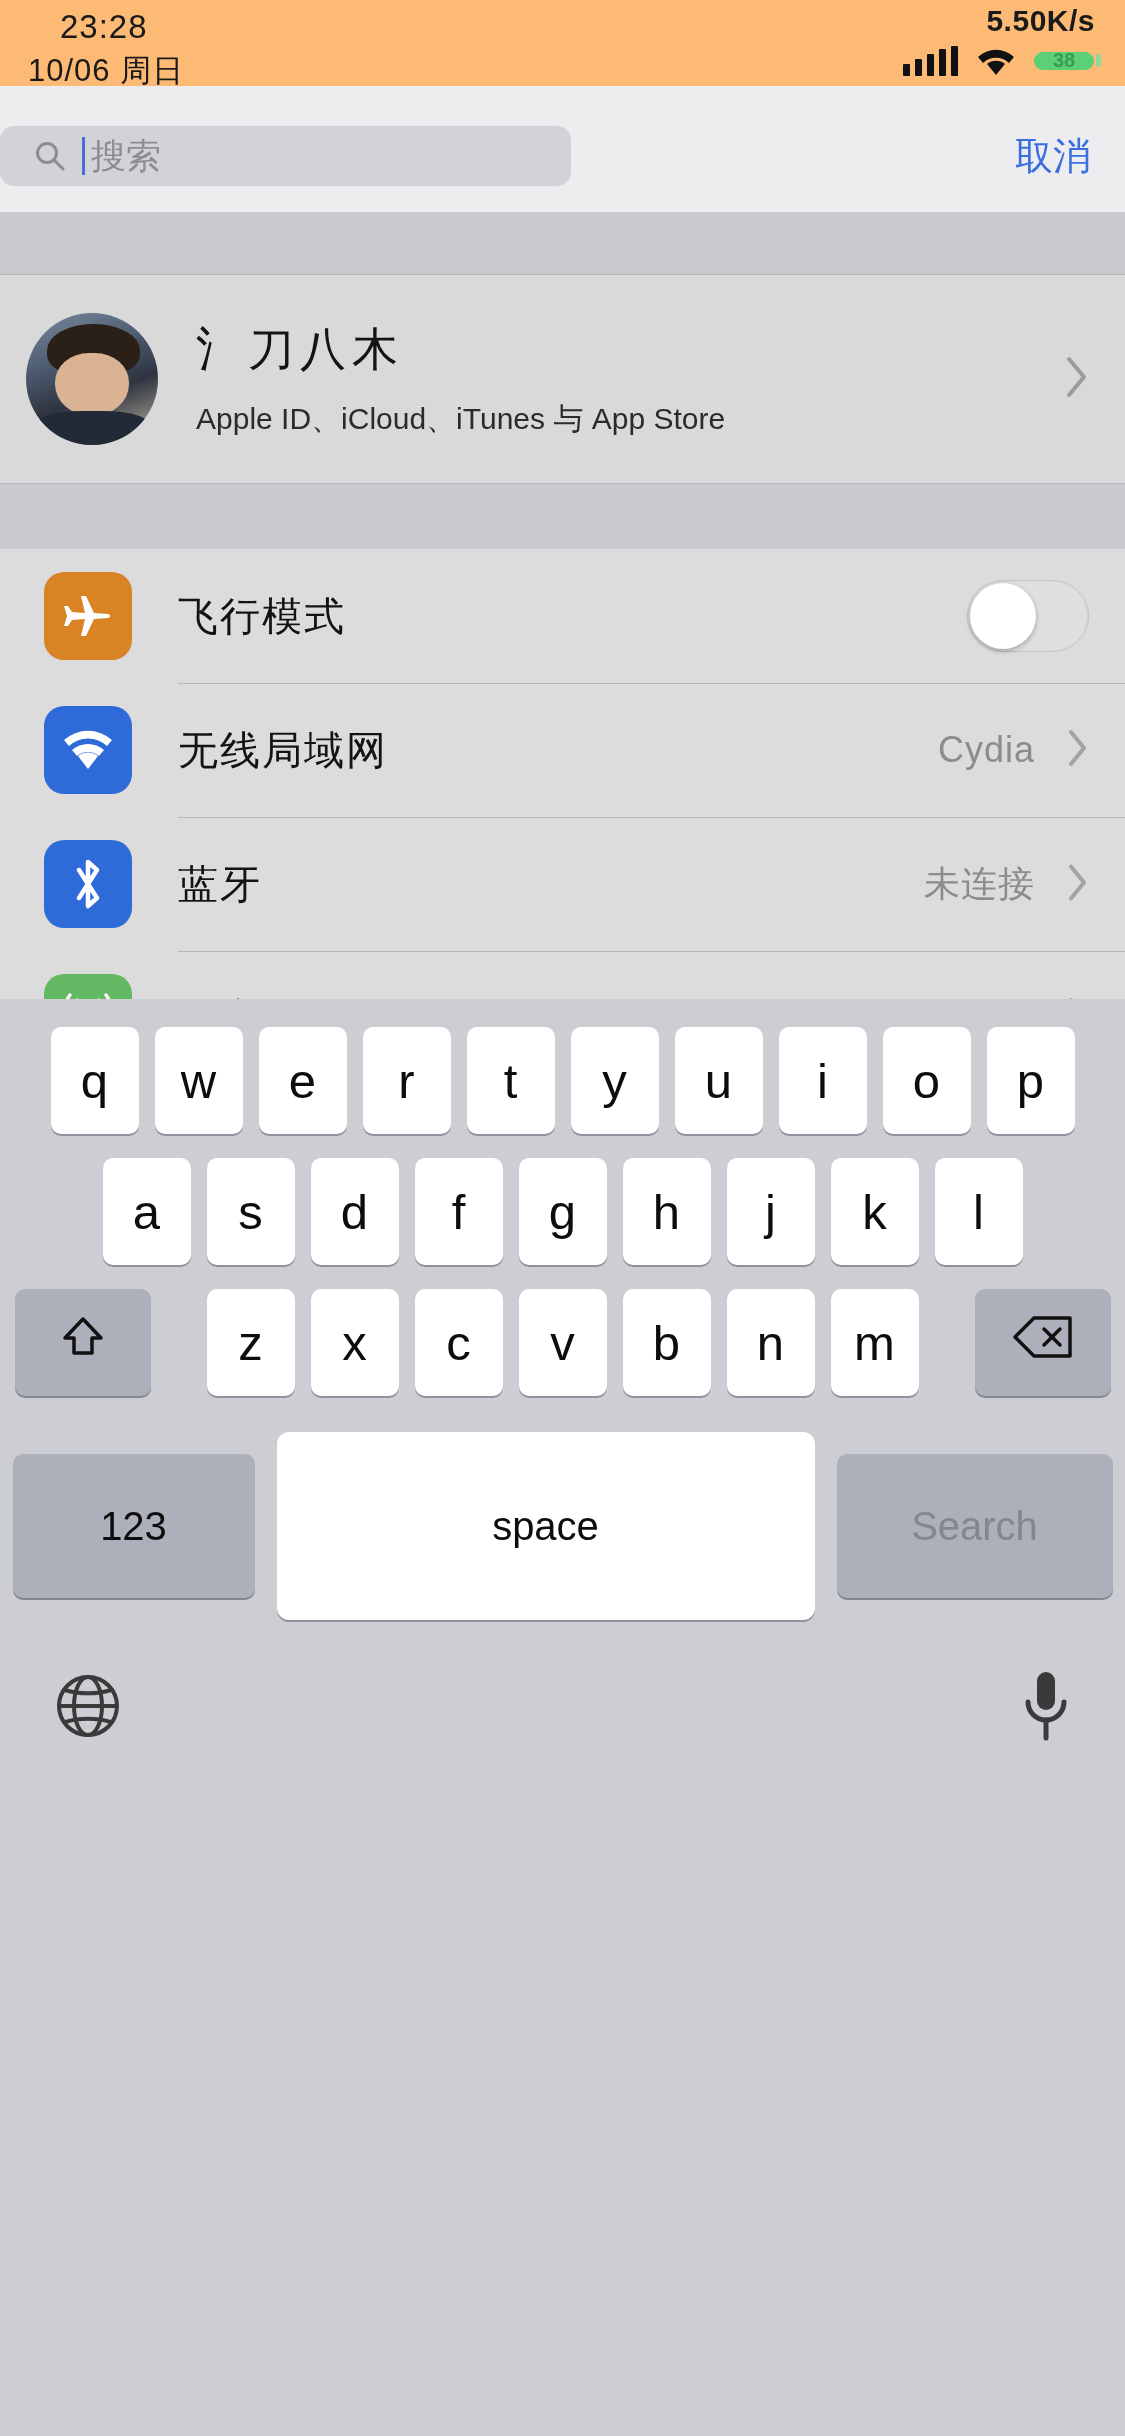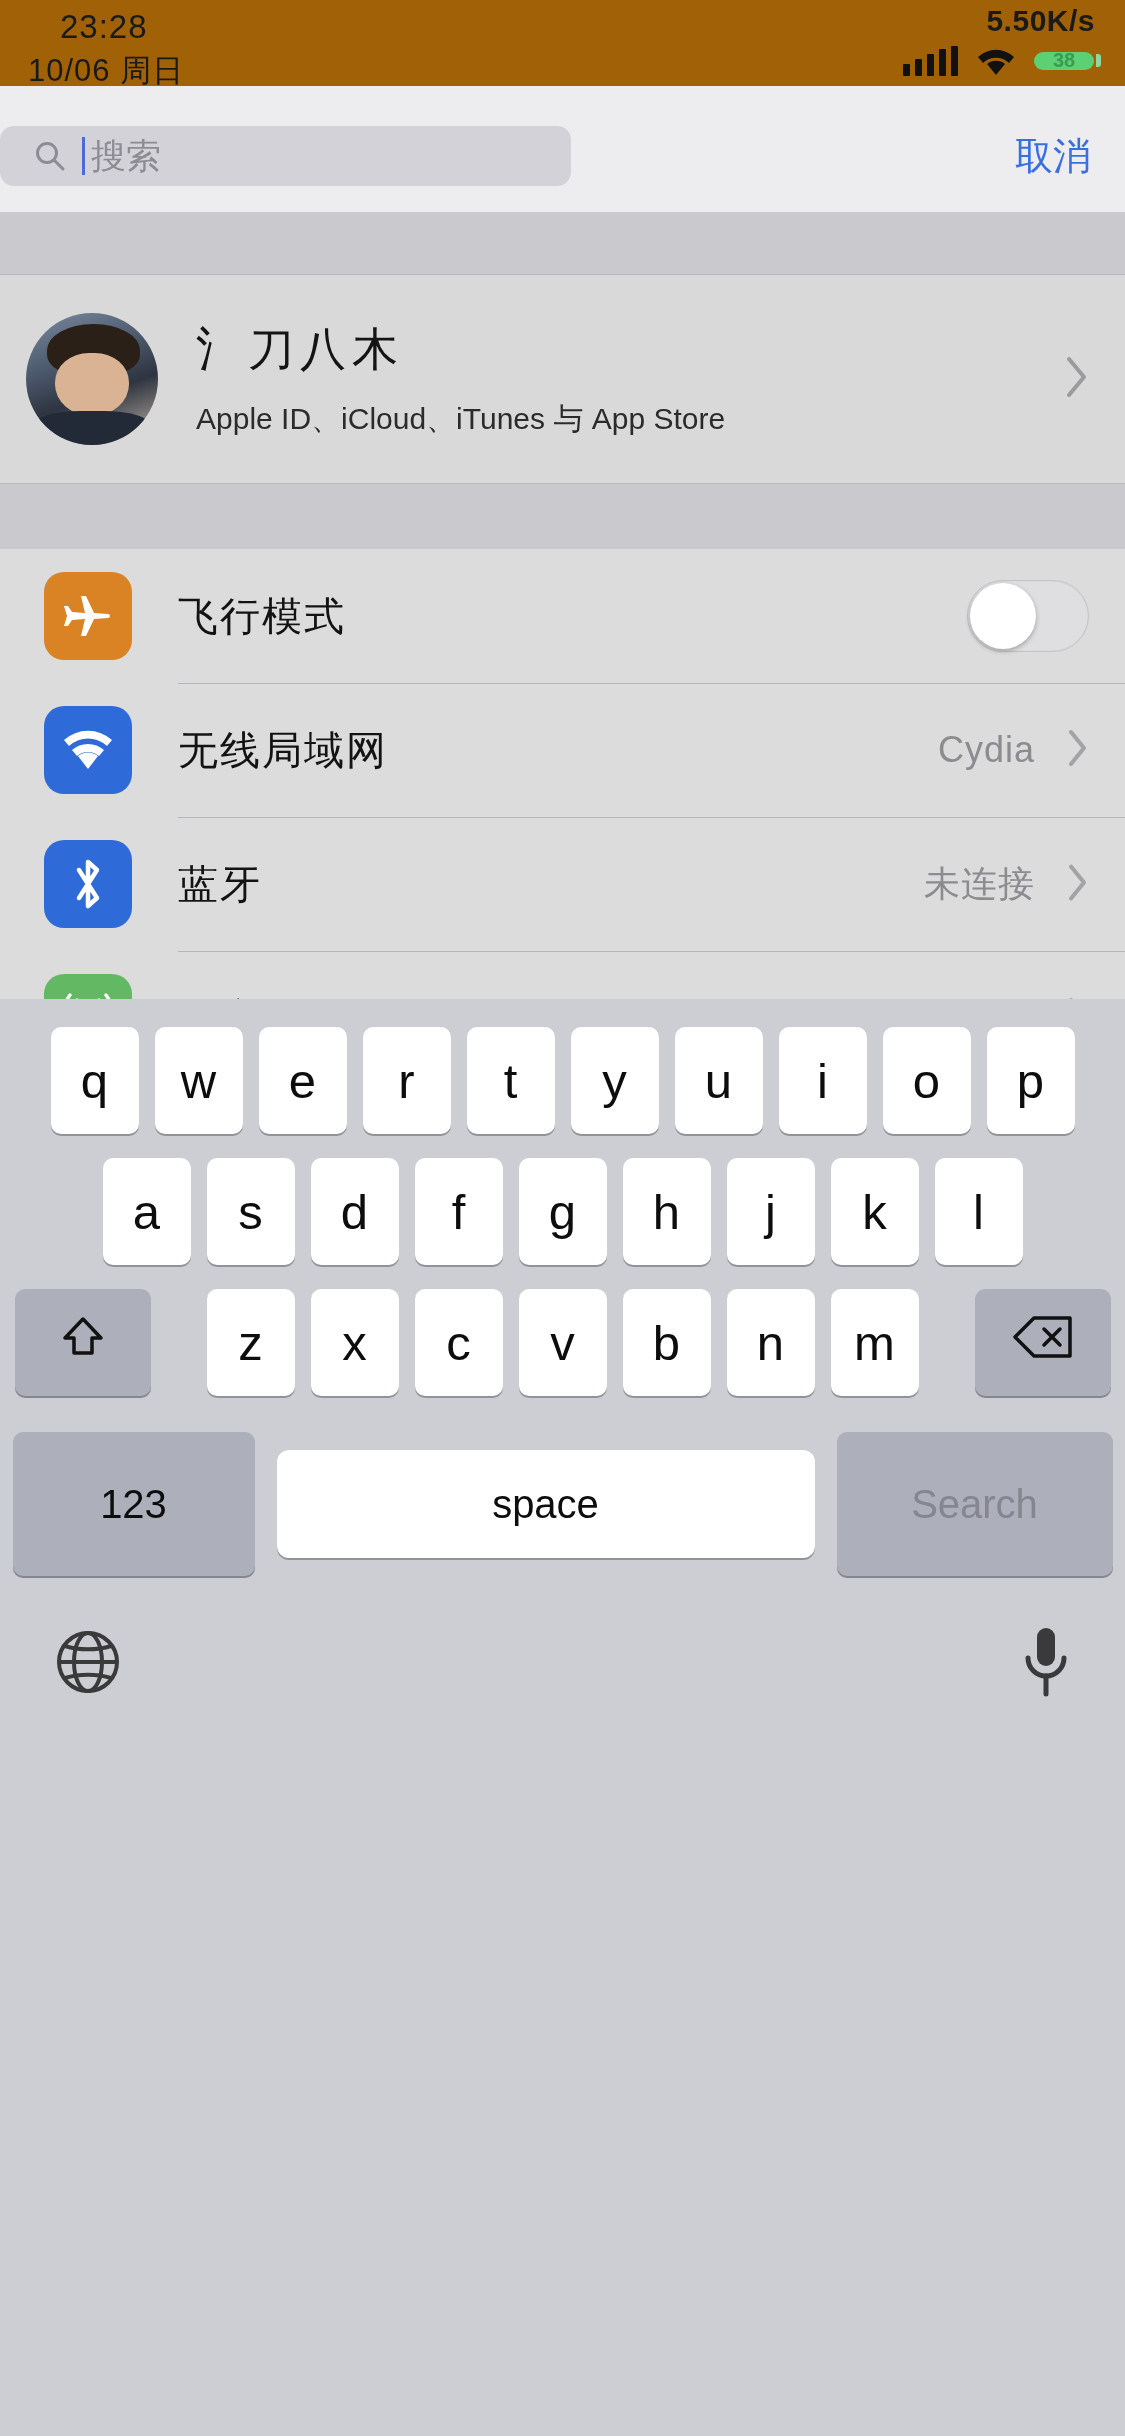--- a/index.html
+++ b/index.html
@@ -7,21 +7,21 @@
   body {
     font-family:"Liberation Sans", sans-serif;
     background:#edecef;
     overflow:hidden;
     position:relative;
   }
 
   
   .statusbar{
     position:absolute; top:0; left:0; width:1125px; height:86px;
-    background:#a16207;
+    background:#fdba74;
   }
   .sb-time{
     position:absolute; left:60px; top:8px;
     font-size:33px; color:#1a1a1a; letter-spacing:1px;
   }
   .sb-date{
     position:absolute; left:28px; top:50px;
     font-size:31px; color:#1a1a1a; letter-spacing:1px;
   }
   .sb-speed{
@@ -178,21 +178,21 @@
     display:flex; justify-content:center; align-items:center; gap:22px;
     margin-top:36px;
   }
   .k123{
     width:242px; height:144px; background:#adafbb; border-radius:10px;
     display:flex; align-items:center; justify-content:center;
     font-size:40px; color:#0d0d0d;
     box-shadow:0 2px 0 rgba(120,122,132,.85);
   }
   .kspace{
-    width:538px; height:108px; background:#fff; border-radius:12px;
+    width:538px; height:188px; background:#fff; border-radius:12px;
     display:flex; align-items:center; justify-content:center;
     font-size:40px; color:#0d0d0d;
     box-shadow:0 2px 0 rgba(134,136,146,.85);
   }
   .ksearch{
     width:276px; height:144px; background:#adafbb; border-radius:10px;
     display:flex; align-items:center; justify-content:center;
     font-size:40px; color:#85868f;
     box-shadow:0 2px 0 rgba(120,122,132,.85);
   }

